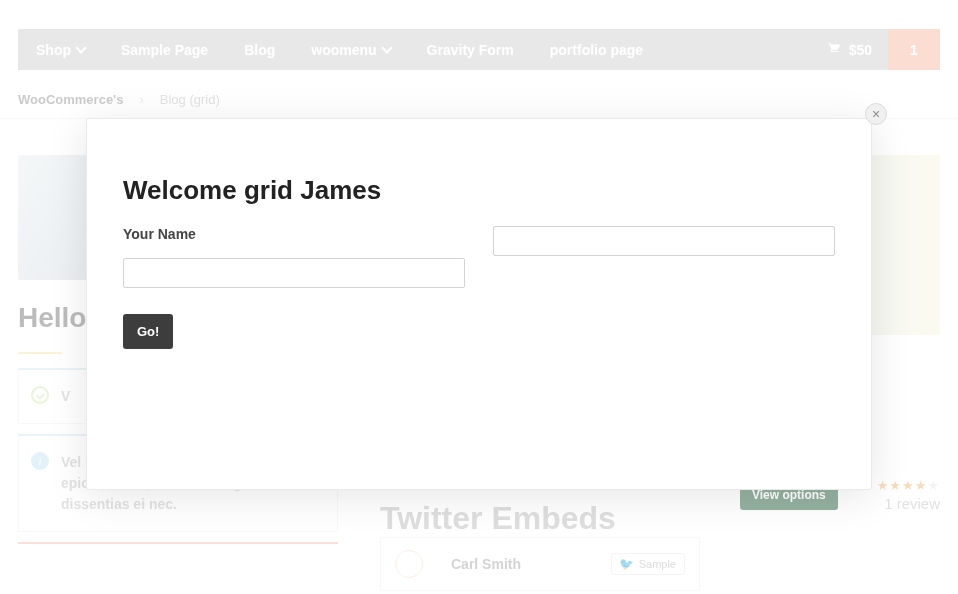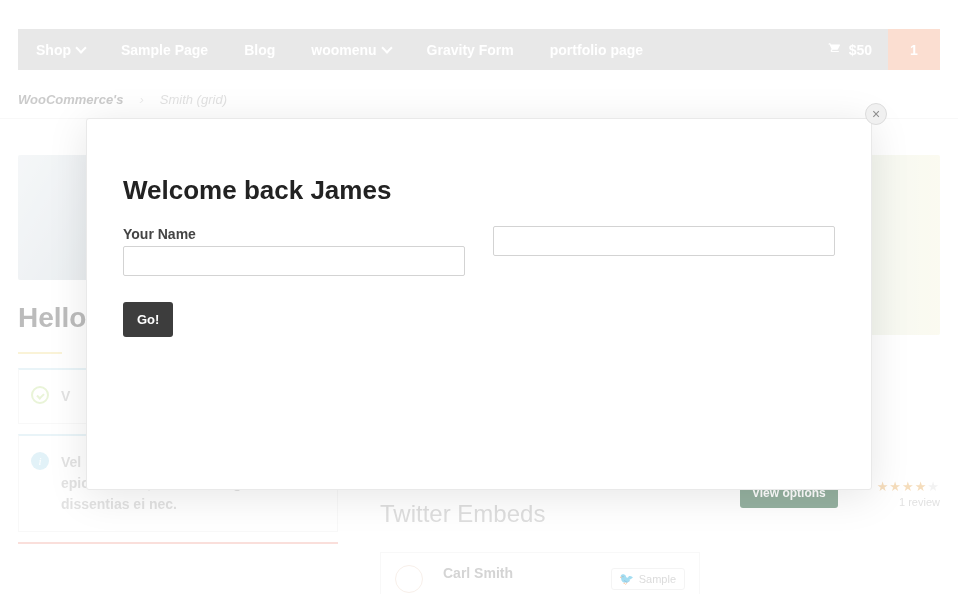--- a/index.html
+++ b/index.html
@@ -9,65 +9,65 @@
   
   .navbar { position:absolute; top:29px; left:18px; right:18px; height:41px; background:#cccccc; display:flex; align-items:center; color:#fff; font-weight:600; font-size:14px; }
   .navbar .nav-item { padding:0 18px; height:41px; display:flex; align-items:center; gap:6px; cursor:pointer; }
   .navbar .spacer { flex:1; }
   .cart { display:flex; align-items:center; gap:8px; padding:0 16px; }
   .cart-count { background:#f6b79a; color:#fff; width:52px; height:41px; display:flex; align-items:center; justify-content:center; font-weight:700; }
   .chev { width:8px; height:8px; border-right:2px solid #fff; border-bottom:2px solid #fff; transform:rotate(45deg); margin-top:-4px; }
   .cart-icon svg { width:16px; height:14px; fill:#fff; }
 
   
-  .breadcrumb { position:absolute; top:92px; left:18px; font-size:13px; color:#bdbdbd; display:flex; align-items:center; gap:16px;font-style:italic; }
+  .breadcrumb { position:absolute; top:92px; left:18px; font-size:13px; color:#bdbdbd; display:flex; align-items:center; gap:16px; }
   .breadcrumb .home { color:#8c8c8c; font-weight:600; }
   .breadcrumb .sep { color:#d0d0d0; }
   .breadcrumb-rule { position:absolute; top:118px; left:0; right:0; height:1px; background:#f0f0f0; }
 
   
   .bg-col1 { position:absolute; top:155px; left:18px; width:320px; }
   .bg-image { width:100%; height:125px; background:linear-gradient(120deg,#e8edf0,#d0d8de 40%,#ecf0f2); border-radius:2px; margin-bottom:22px; }
   .bg-h2 { font-size:28px; font-weight:700; color:#6b6b6b; margin:12px 0 18px; }
   .bg-hr-accent { width:44px; height:2px; background:#e0b400; opacity:.35; margin-bottom:14px; }
   .info-row { display:flex; gap:12px; border:1px solid #efefef; border-top:2px solid #cfe6ef; padding:16px 12px; margin-bottom:10px; }
   .info-row.red-top { border-top:2px solid #f4b9b0; }
   .info-ico { width:18px; height:18px; flex:0 0 18px; }
   .info-text { color:#bfbfbf; font-size:14px; font-weight:600; line-height:1.5; }
   .info-text .link { color:#8fc7dd; }
 
   .bg-col2 { position:absolute; top:500px; left:380px; width:320px; }
-  .bg-col2 h3 { font-size:24px; font-weight:400; color:#b5b5b5; margin-bottom:24px; }
+  .bg-col2 h3 { font-size:32px; font-weight:700; color:#b5b5b5; }
   .tw-card { border:1px solid #efefef; padding:12px 14px; display:flex; align-items:center; justify-content:space-between; }
-  .tw-left { display:flex; align-items:flex-start; gap:20px; }
+  .tw-left { display:flex; align-items:center; gap:28px; }
   .avatar { width:28px; height:28px; border-radius:50%; border:1px solid #eedccf; background:#fff; }
   .tw-name { color:#a0a0a0; font-weight:700; font-size:14px; }
   .tw-follow { border:1px solid #e6e6e6; border-radius:3px; padding:3px 8px; font-size:11px; color:#b0b0b0; display:flex; align-items:center; gap:4px; }
   .tw-bird { color:#9fd6ef; font-size:12px; }
 
   .bg-col3 { position:absolute; top:155px; right:18px; width:200px; }
   .prod-img { width:100%; height:180px; background:linear-gradient(90deg,#f2efe4,#fdf8e7,#e6ebd8,#f4f2d6); border-radius:2px; margin-bottom:20px; opacity:.8; }
   .prod-title { font-size:14px; font-weight:700; color:#a8a8a8; text-align:center; }
   .prod-desc { font-size:12.5px; color:#cfcfcf; text-align:center; line-height:1.5; margin:14px 0 18px; }
   .prod-foot { display:flex; justify-content:space-between; align-items:center; }
   .view-btn { background:#14532d; color:#fff; font-size:12px; font-weight:600; padding:8px 12px; border-radius:3px; }
   .stars { font-size:13px; letter-spacing:1px; color:#e9b36a; }
   .stars .off { color:#e3e3e3; }
-  .reviews { font-size:11px; color:#bdbdbd; text-align:right; margin-top:2px; }
+  .reviews { font-size:15px; color:#bdbdbd; text-align:right; margin-top:2px; }
 
   
   .wash { position:absolute; inset:0; background:rgba(255,255,255,0.55); }
 
   
   .modal { position:absolute; top:118px; left:86px; width:786px; height:372px; background:#fff; border:1px solid #e9e9e9; border-radius:3px; box-shadow:0 6px 40px rgba(0,0,0,0.10); padding:56px 36px 36px; }
   .modal h1 { font-size:26px; font-weight:700; color:#222; margin-bottom:20px; }
   .modal .sub { font-size:14.5px; color:#6e6e6e; margin-bottom:32px; }
   .modal .fields { display:flex; gap:28px; }
   .modal .field { flex:1; }
-  .modal label { display:block; font-size:14px; font-weight:600; color:#444; margin-bottom:4px; }
+  .modal label { display:block; font-size:14px; font-weight:600; color:#444; margin-bottom:16px; }
   .modal input { width:100%; height:30px; border:1px solid #d3d3d3; border-radius:2px; padding:0 8px; font-size:14px; outline:none; }
   .modal .go { margin-top:26px; background:#3d3d3d; color:#fff; border:none; border-radius:3px; padding:10px 14px; font-size:13px; font-weight:600; cursor:pointer; }
   .modal .close { position:absolute; top:-16px; right:-16px; width:22px; height:22px; border-radius:50%; background:#f0f0f0; border:1px solid #dcdcdc; color:#8c8c8c; font-size:14px; line-height:1; display:flex; align-items:center; justify-content:center; cursor:pointer; }
 
   .check-ico { width:18px; height:18px; border:2px solid #cfe6a8; border-radius:50%; position:relative; }
   .check-ico:after { content:""; position:absolute; left:4px; top:5px; width:5px; height:3px; border-left:2px solid #cfe6a8; border-bottom:2px solid #cfe6a8; transform:rotate(-45deg); }
   .info-ico-blue { width:18px; height:18px; border-radius:50%; background:#bfe2ef; position:relative; }
   .info-ico-blue:after { content:"i"; position:absolute; inset:0; display:flex; align-items:center; justify-content:center; color:#fff; font-size:11px; font-style:italic; font-family:Georgia,serif; }
 </style>
 </head>
@@ -104,21 +104,21 @@
       <span>$50</span>
     </div>
     <div class="cart-count">
         <span>1</span>
       </div>
   </div>
 
   <div class="breadcrumb">
     <span class="home">WooCommerce's</span>
     <span class="sep">›</span>
-    <span>Smith (grid)</span>
+    <span>Blog (grid)</span>
   </div>
   <div class="breadcrumb-rule"></div>
 
   <div class="bg-col1">
     <div class="bg-image"></div>
     <div class="bg-h2">Hello</div>
     <div class="bg-hr-accent"></div>
     <div class="info-row">
       <div class="info-ico">
           <div class="check-ico"></div>
@@ -166,21 +166,21 @@
       </div>
     </div>
   </div>
 
   <div class="wash"></div>
 
   <div class="modal">
     <div class="close">
         <span>×</span>
       </div>
-    <h1>Welcome back James</h1>
+    <h1>Welcome grid James</h1>
     <div class="fields">
       <div class="field">
         <label>Your Name</label>
         <input type="text" style="">
       </div>
       <div class="field">
         <input type="text" style="">
       </div>
     </div>
     <button class="go"><span>Go!</span></button>

